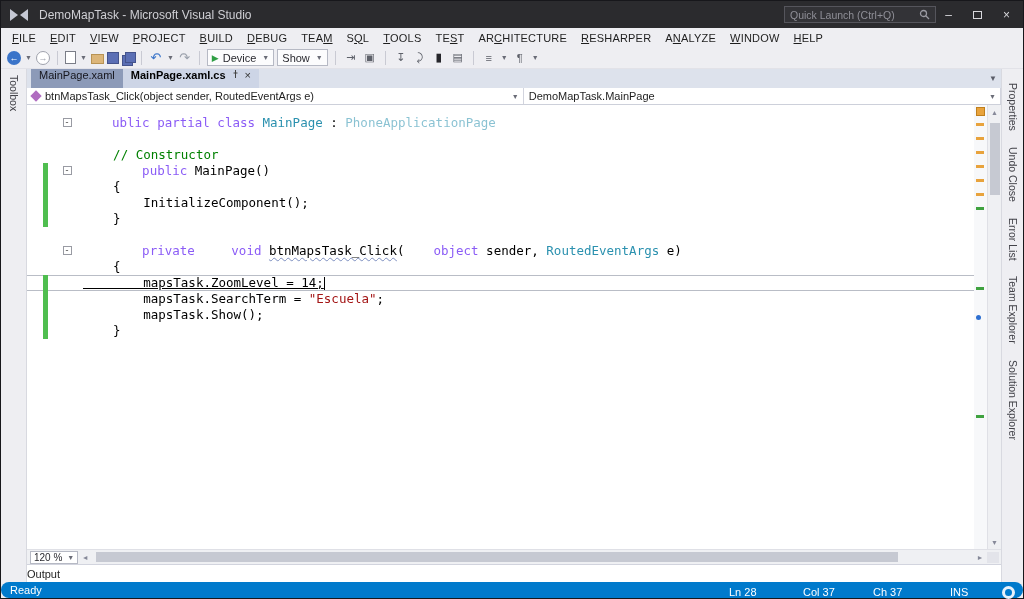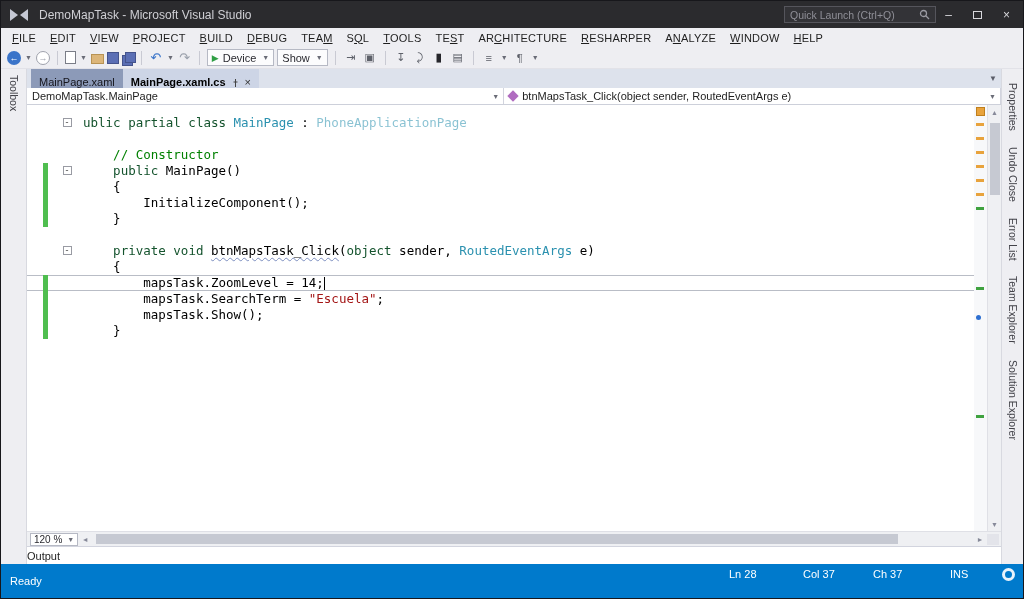--- a/index.html
+++ b/index.html
@@ -46,45 +46,45 @@
 
   
   .main { flex:1 1 auto; display:flex; min-height:0; }
   .left-rail { flex:0 0 26px; background:#eeeef2; border-right:1px solid #d8d9e0; padding-top:6px; display:flex; flex-direction:column; align-items:center; }
   .vlabel { writing-mode:vertical-rl; font-size:10.5px; color:#424249; }
   .right-rail { flex:0 0 22px; background:#eeeef2; border-left:1px solid #d8d9e0; padding-top:14px; display:flex; flex-direction:column; align-items:center; gap:16px; }
   .center { flex:1 1 auto; display:flex; flex-direction:column; min-width:0; }
 
   
   .tabstrip { height:19px; background:#dde2ec; display:flex; align-items:flex-end; padding-left:4px; position:relative; flex:0 0 auto; }
-  .tab { height:19px; display:flex; align-items:flex-end; font-size:11px; padding:0 8px; gap:5px; }
+  .tab { height:19px; display:flex; align-items:flex-start; font-size:11px; padding:0 8px; gap:5px; }
   .tab.inactive { background:#8c9ab8; color:#15151c; }
   .tab.active { background:#cdd5e6; color:#000; font-weight:bold; }
   .tab-close { font-weight:normal; font-size:11px; color:#333; }
   .tab-overflow { position:absolute; right:4px; top:5px; font-size:8px; color:#5a5d68; }
 
   
   .navbar { height:17px; background:#fff; border-bottom:1px solid #cdd0da; display:flex; flex:0 0 auto; }
   .nav-combo { height:100%; border-right:1px solid #d2d4de; display:flex; align-items:center; font-size:11px; color:#1e1e1e; padding:0 5px; gap:5px; position:relative; }
   .nav-combo .chev { position:absolute; right:4px; font-size:7px; color:#6a6c77; }
   .nav-type { flex:0 0 49%; }
   .nav-member { flex:1 1 auto; }
   .method-ico { width:8px; height:8px; background:#b06cc0; transform:rotate(45deg); flex:0 0 auto; }
 
   
   .editor-zone { flex:1 1 auto; display:flex; min-height:0; background:#fff; }
   .code-scroll { flex:1 1 auto; padding-top:10px; overflow:hidden; }
   .code-line { height:16px; display:flex; align-items:stretch; font-family:"DejaVu Sans Mono", monospace; font-size:12.5px; line-height:16px; }
-  .code-line.current { box-shadow: inset 0 1px 0 #b9bdc6, inset 0 -1px 0 #b9bdc6; }
+  .code-line.current { box-shadow: inset 0 1px 0 #b9bdc6, inset 0 -1px 0 #b9bdc6; text-decoration: underline; }
   .chg { flex:0 0 30px; position:relative; }
   .chg.green::after { content:""; position:absolute; left:16px; top:0; bottom:0; width:5px; background:#4fbe4f; }
   .foldcol { flex:0 0 20px; display:flex; justify-content:center; }
   .fold-box { width:9px; height:9px; border:1px solid #999ba3; background:#fff; font-size:9px; line-height:7px; text-align:center; color:#444; margin-top:3px; font-family:"DejaVu Sans Mono", monospace; }
   .code-text { white-space:pre; padding-left:6px; color:#000; }
-  .k { color:#14532d; } .t { color:#2b91af; } .td { color:#2b91af; opacity:.55; }
+  .k { color:#8b5cf6;margin-left:29px; } .t { color:#2b91af; } .td { color:#2b91af; opacity:.55; }
   .c { color:#008000; } .s { color:#a31515; }
   .u { border-bottom:1px solid #93a3c6; }
   .wavy { text-decoration:underline; text-decoration-style:wavy; text-decoration-color:#7d8fc0; text-decoration-thickness:1px; text-underline-offset:2px; }
   .caret { display:inline-block; width:1px; height:13px; background:#000; vertical-align:text-bottom; }
 
   
   .vscroll { flex:0 0 14px; background:#eff0f3; border-left:1px solid #dfe0e6; display:flex; flex-direction:column; align-items:center; }
   .vs-arrow { height:14px; font-size:7px; color:#868999; display:flex; align-items:center; }
   .vs-track { flex:1 1 auto; width:100%; position:relative; }
   .vs-thumb { position:absolute; top:4px; left:2px; width:10px; height:72px; background:#c6c9d2; }
@@ -97,21 +97,21 @@
   .hscroll-row { height:15px; background:#eff0f3; border-top:1px solid #dfe0e6; display:flex; align-items:center; flex:0 0 auto; }
   .zoom-combo { height:13px; background:#fff; border:1px solid #b6b9c4; font-size:10px; color:#2a2a30; display:flex; align-items:center; padding:0 3px; gap:3px; margin-left:3px; }
   .hs-arrow { width:14px; text-align:center; font-size:7px; color:#868999; }
   .hs-track { flex:1 1 auto; height:100%; position:relative; }
   .hs-thumb { position:absolute; left:4px; top:2px; height:10px; width:91%; background:#c6c9d2; }
   .hs-corner { width:12px; height:11px; background:#e3e4ea; margin-right:2px; }
   .output-row { height:18px; background:#fff; border-top:1px solid #d2d4de; display:flex; align-items:center; flex:0 0 auto; }
   .output-label { font-size:11px; color:#1e1e1e; }
 
   
-  .statusbar { height:34px; background:#007acc; color:#fff; position:relative; display:flex; align-items:center; flex:0 0 auto; font-size:11px; }
+  .statusbar { height:16px; background:#007acc; color:#fff; position:relative; display:flex; align-items:center; flex:0 0 auto; font-size:11px;border-radius:8px; }
   .sb-ready { margin-left:9px; }
   .sb-item { position:absolute; top:4px; }
   .sb-ln { left:728px; } .sb-col { left:802px; } .sb-ch { left:872px; } .sb-ins { left:949px; }
   .sb-circle { position:absolute; right:8px; top:4px; width:13px; height:13px; border-radius:50%; border:3px solid #e8f2fb; }
 </style>
 </head>
 <body>
 
 <div class="window">
 
@@ -210,27 +210,27 @@
           <span>MainPage.xaml.cs</span>
           <svg width="9" height="10" viewBox="0 0 9 10">
             <path d="M4.5 1v3 M2.5 4h4 M4.5 4v5" stroke="#444" stroke-width="1" fill="none"></path>
           </svg>
           <span class="tab-close">×</span>
         </div>
         <span class="tab-overflow">▼</span>
       </div>
 
       <div class="navbar">
-        <div class="nav-combo nav-type">
-          <span>DemoMapTask.MainPage</span>
-          <span class="chev">▼</span>
-        </div>
         <div class="nav-combo nav-member">
           <span class="method-ico"></span>
           <span>btnMapsTask_Click(object sender, RoutedEventArgs e)</span>
+          <span class="chev">▼</span>
+        </div>
+        <div class="nav-combo nav-type">
+          <span>DemoMapTask.MainPage</span>
           <span class="chev">▼</span>
         </div>
       </div>
 
       <div class="editor-zone">
         <div class="code-scroll">
             <div class="code-line">
               <span class="chg"></span>
               <span class="foldcol">
                 <span class="fold-box">-</span>

